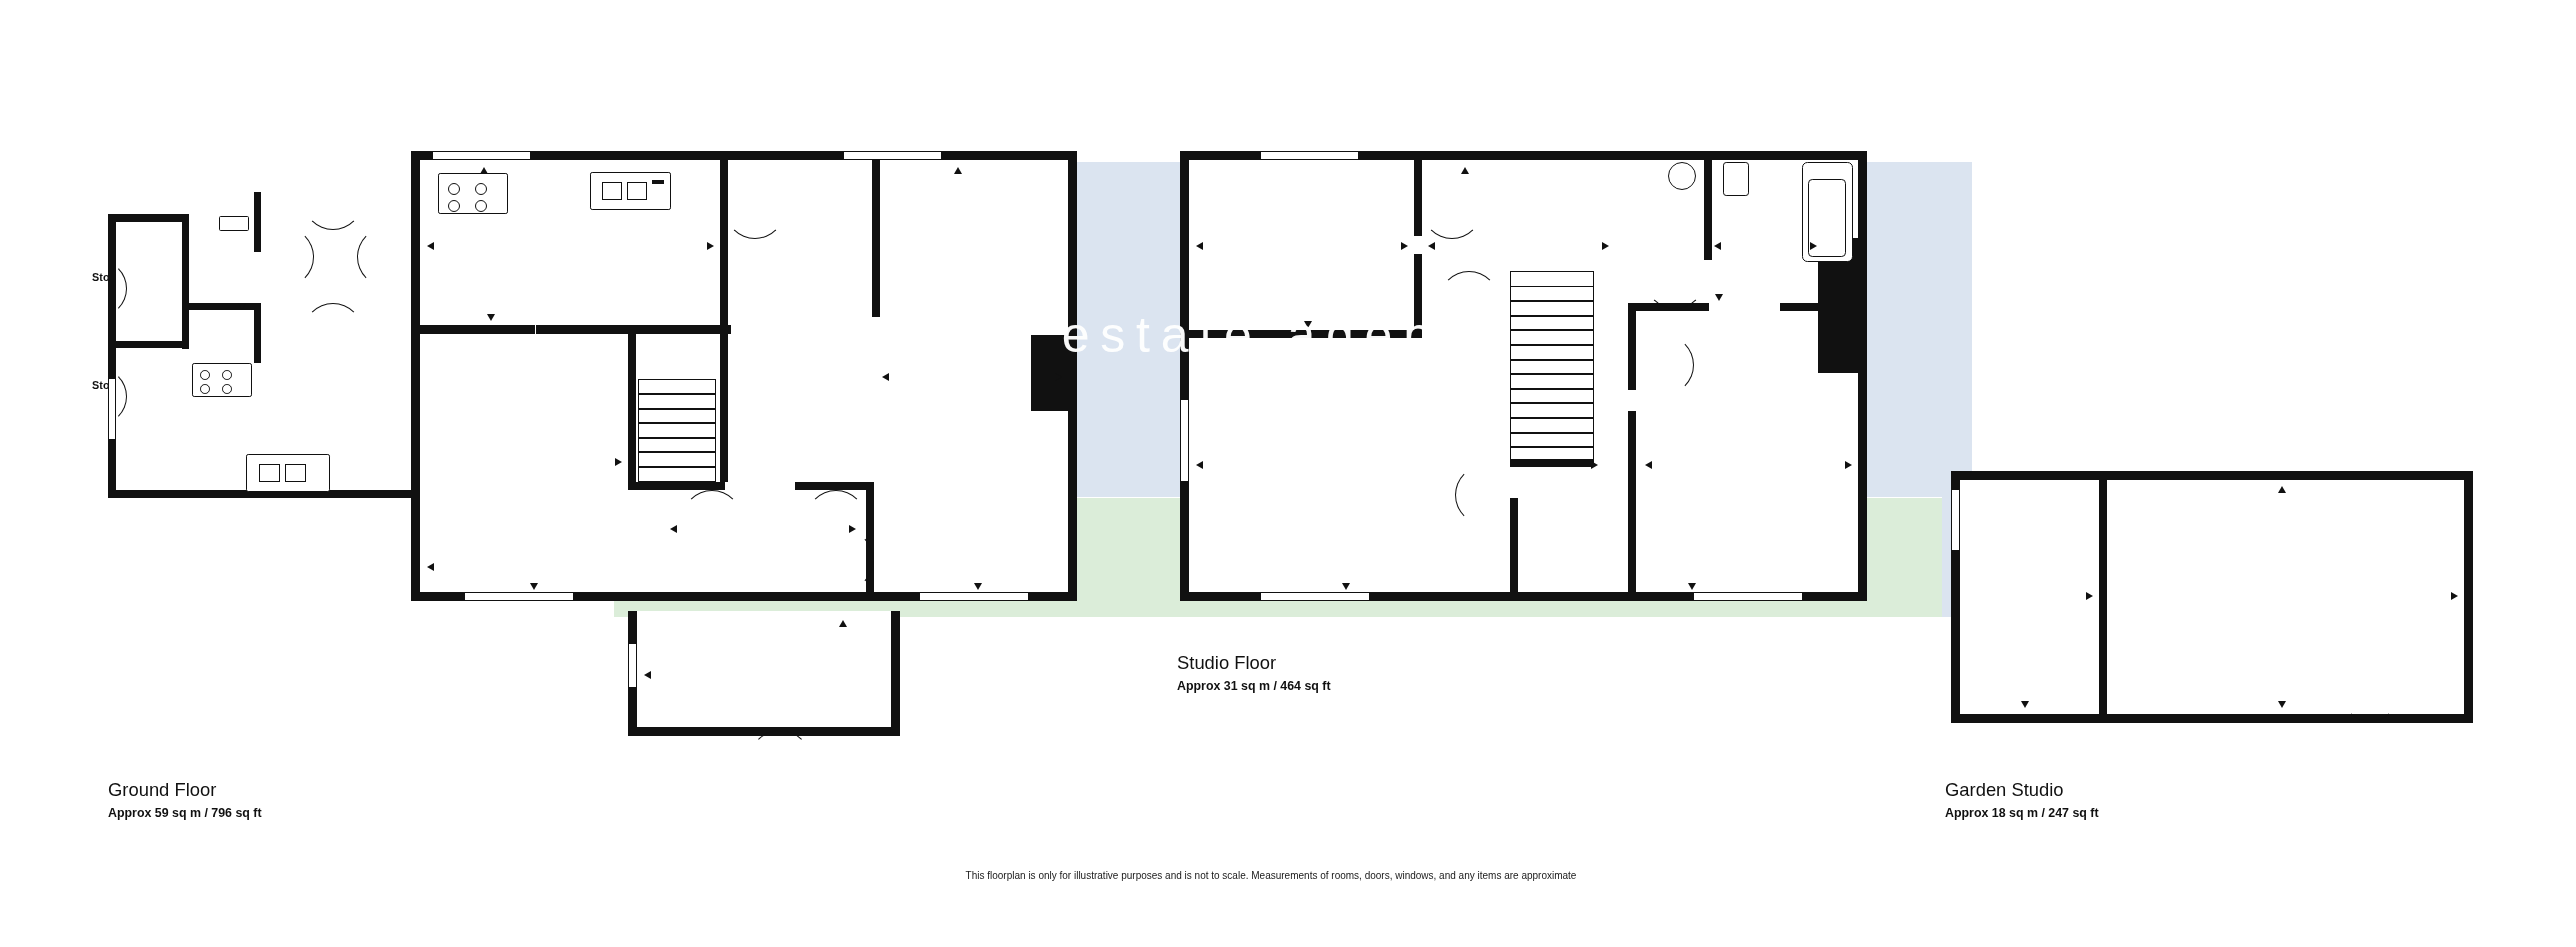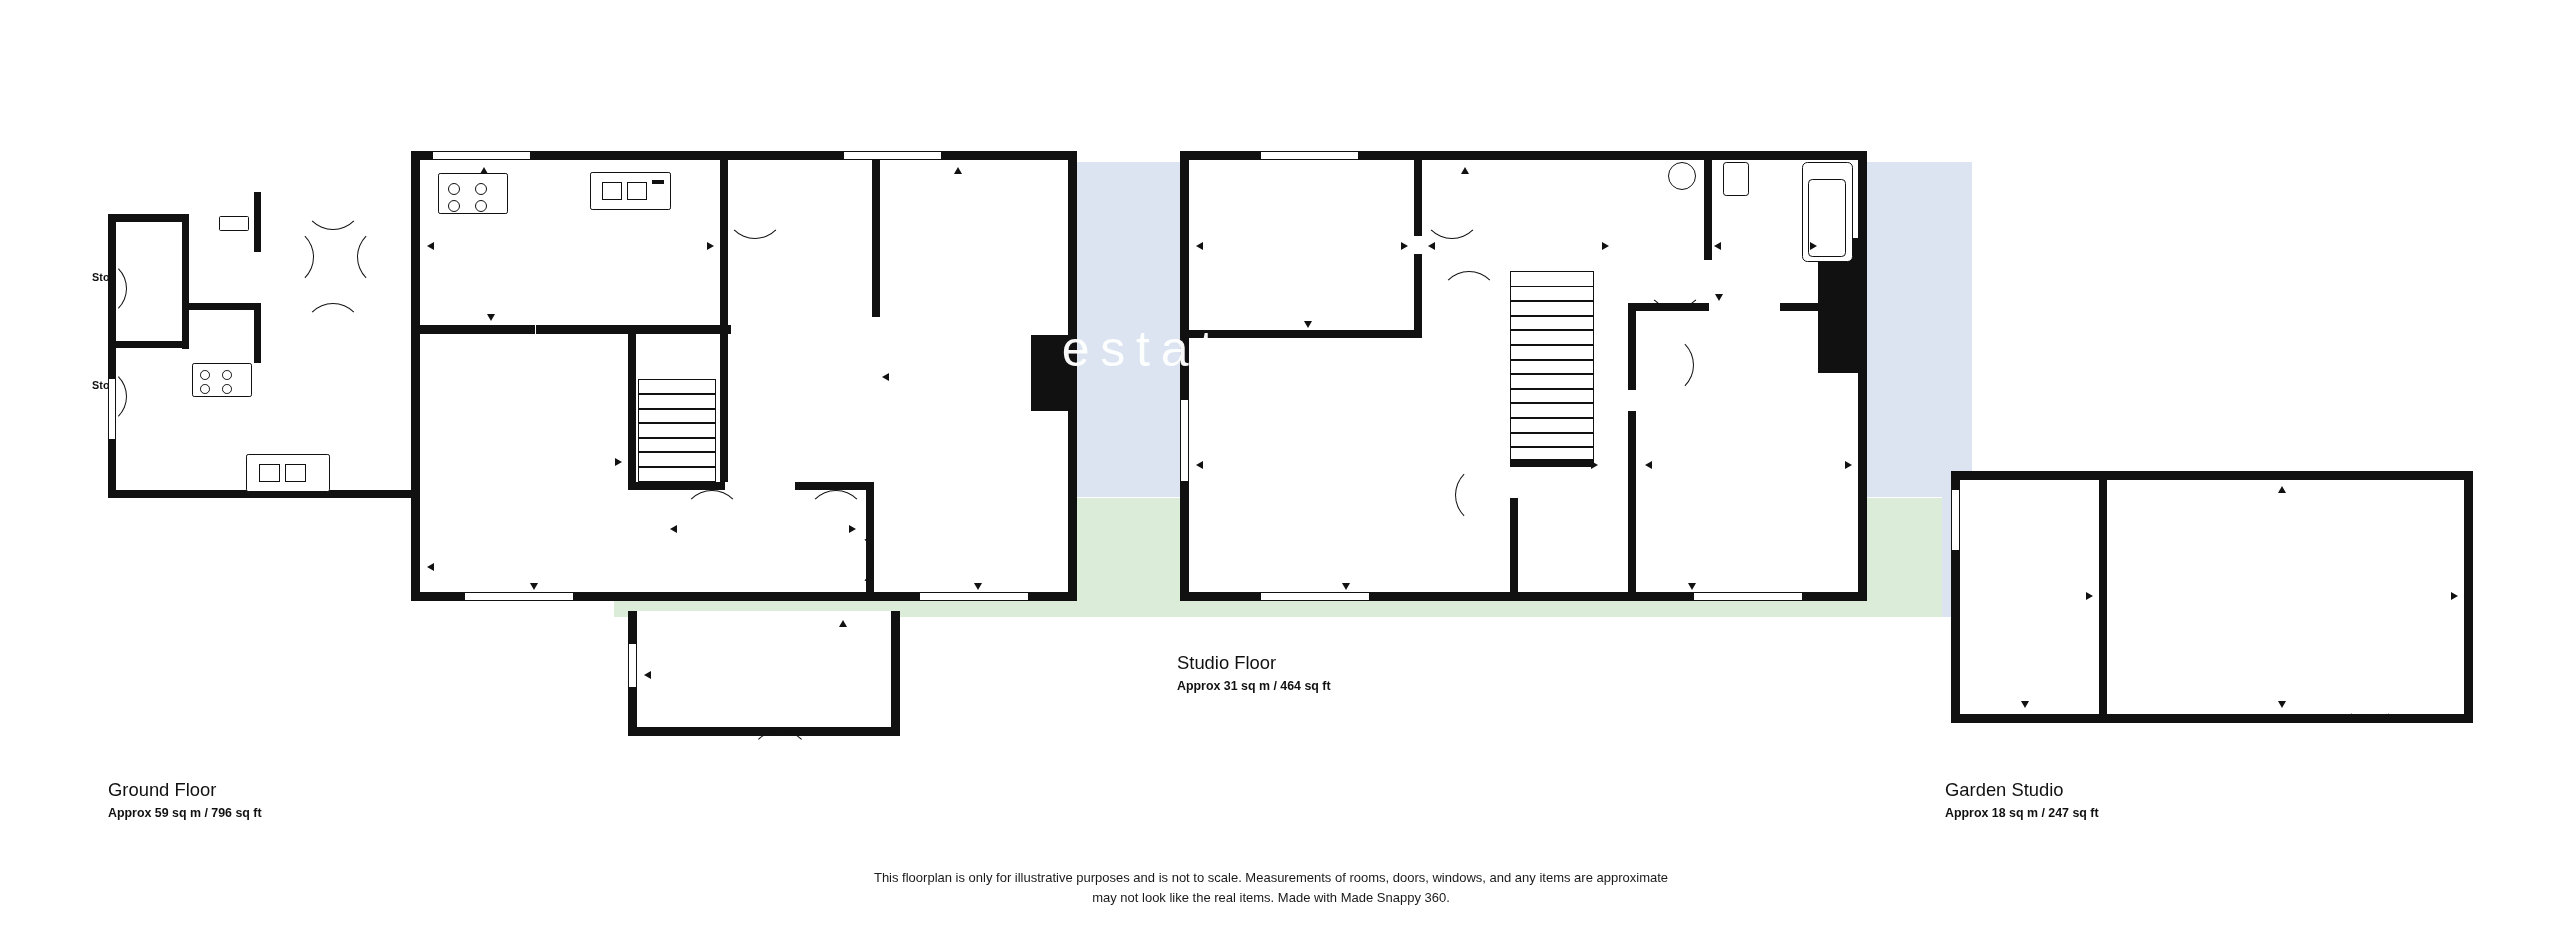--- a/index.html
+++ b/index.html
@@ -64,21 +64,21 @@
   }
   .header-block .h1 {
     font-size: 13px;
     font-weight: bold;
     display: block;
     line-height: 1.45;
   }
   .disclaimer {
     position: absolute;
     text-align: center;
-    font-size: 13px;
+    font-size: 10px;
     line-height: 1.55;
     color: #1a1a1a;
   }
   
   .watermark {
     position: absolute;
     left: 614px;
     top: 162px;
     width: 1336px;
     height: 379px;
@@ -94,21 +94,21 @@
     font-family: "Liberation Sans", sans-serif;
     opacity: .97;
   }
   .wm-1 {
     top: 21.6px;
     font-size: 97px;
     font-weight: bold;
     letter-spacing: -2.2px;
   }
   .wm-2 {
-    top: 158px;
+    top: 144px;
     font-size: 50px;
     letter-spacing: 10.8px;
     font-weight: normal;
   }
   
   .tint {
     position: absolute;
     z-index: 1;
   }
   .tint-blue { background: #dbe4f0; }
@@ -499,17 +499,16 @@
       <span class="fa">Approx 18 sq m / 247 sq ft</span>
     </div>
   </div>
 
   <div class="watermark">
     <div class="wm-text wm-2">estate agents</div>
   </div>
 
   <div class="disclaimer" style="left:757px; top:868px; width:1028px;">
     <div>This floorplan is only for illustrative purposes and is not to scale. Measurements of rooms, doors, windows, and any items are approximate</div>
-    <div>may not look like the real items. Made with Made Snappy 360.</div>
   </div>
 
 </div>
 
 
 </body></html>

